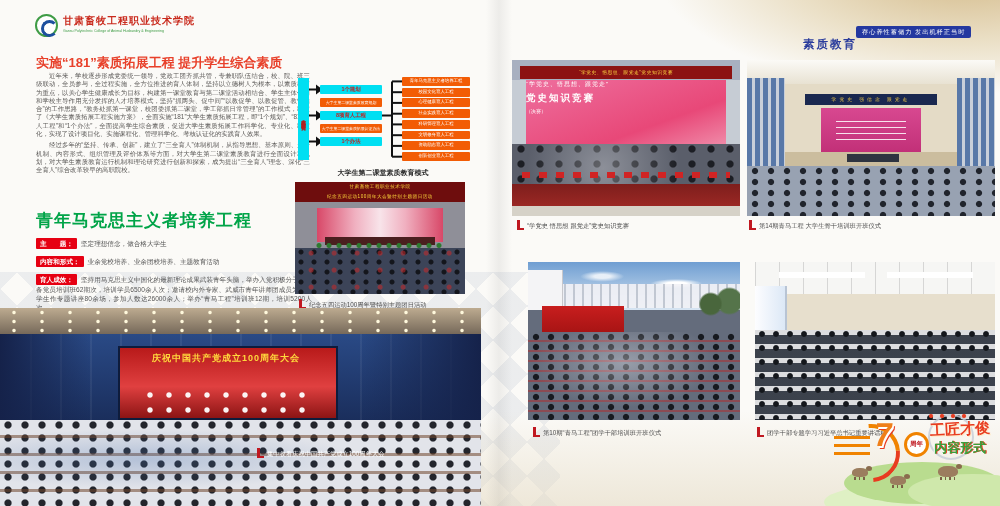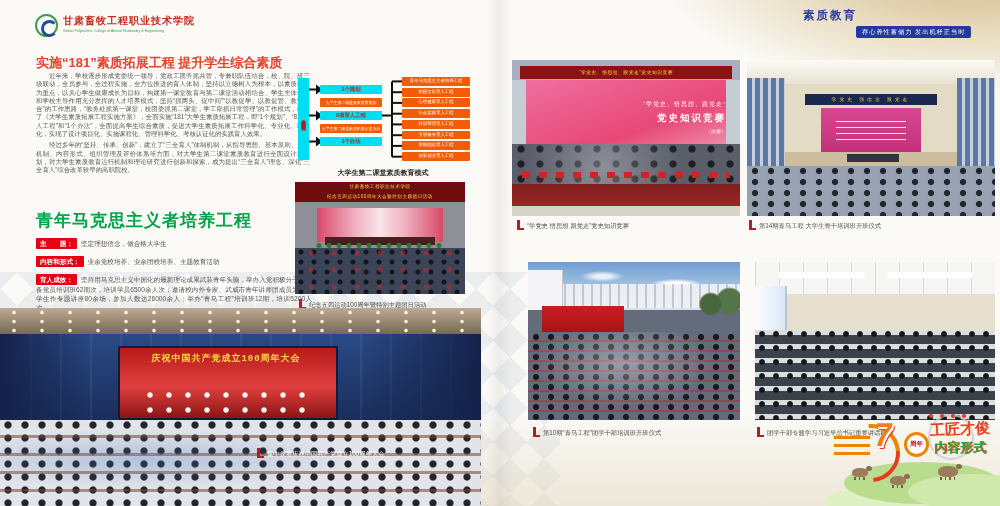--- a/index.html
+++ b/index.html
@@ -18,21 +18,21 @@
     background:linear-gradient(90deg,rgba(0,0,0,0),rgba(110,110,110,.10) 50%,rgba(0,0,0,0));}
   
   .logo{position:absolute;left:35px;top:14px;display:flex;align-items:flex-start;}
   .logo-circle{width:23px;height:23px;border-radius:50%;background:#fff;border:2px solid #3f9c46;
     position:relative;box-sizing:border-box;}
   .logo-circle::after{content:"";position:absolute;left:4px;top:4px;width:11px;height:11px;border-radius:50%;
     border:3px solid #1d4f9e;border-right-color:transparent;}
   .logo-text{margin-left:5px;}
   .logo-cn{font-family:"Liberation Serif",serif;font-weight:bold;font-size:10px;color:#c92a1d;letter-spacing:1px;}
   .logo-en{font-size:3.6px;color:#3f9c46;margin-top:1px;}
-  .tag-label{position:absolute;left:803px;top:8px;font-size:11.5px;font-weight:bold;color:#2a3c9c;letter-spacing:2px;}
+  .tag-label{position:absolute;left:803px;top:37px;font-size:11.5px;font-weight:bold;color:#2a3c9c;letter-spacing:2px;}
   .tag-pill{position:absolute;left:856px;top:26px;height:12px;line-height:12px;padding:0 6px;border-radius:2px;
     background:#2438a0;color:#fff;font-size:6.2px;letter-spacing:1px;white-space:nowrap;}
   
   .main-title{position:absolute;left:36px;top:54px;width:280px;font-size:13px;font-weight:bold;color:#e8402a;white-space:nowrap;}
   .paras{position:absolute;left:36px;top:72px;width:274px;font-size:6.4px;line-height:8.3px;color:#5c5a58;text-align:justify;}
   .paras p{margin:0 0 3px 0;text-indent:13px;}
   .section-title{position:absolute;left:36px;top:209px;font-size:17px;font-weight:bold;color:#00a448;letter-spacing:1px;}
   .info-rows{position:absolute;left:36px;top:238px;width:276px;font-size:6.6px;line-height:9px;color:#555;}
   .info-row{margin-bottom:7px;text-align:justify;}
   .chip{display:inline-block;background:#e60012;color:#fff;font-weight:bold;font-size:6.6px;
@@ -67,21 +67,21 @@
   .pp-wall{position:absolute;left:0;right:0;top:26px;height:86px;
     background-image:repeating-linear-gradient(90deg,rgba(255,255,255,.06) 0 2px,transparent 2px 30px),linear-gradient(#2a4a86,#1a2e5c);}
   .pp-sideL{position:absolute;left:0;top:26px;width:92px;height:90px;background:linear-gradient(90deg,#15224a,rgba(21,34,74,0));}
   .pp-sideR{position:absolute;right:0;top:26px;width:122px;height:90px;background:linear-gradient(-90deg,#15224a,rgba(21,34,74,0));}
   .pp-screen{position:absolute;left:118px;top:38px;width:216px;height:70px;border:2px solid #0e1c3c;
     background:linear-gradient(#b81a1a,#e04040 55%,#8c1414);}
   .pp-dancers{position:absolute;left:10%;right:10%;bottom:5px;height:26px;
     background-image:radial-gradient(circle at 8px 8px,rgba(255,255,255,.95) 0 2.2px,transparent 3.2px);
     background-size:19px 15px;}
   .pp-title{position:absolute;left:118px;width:216px;top:44px;text-align:center;color:#ffd83c;
-    font-size:9px;font-weight:bold;letter-spacing:1px;font-family:Liberation Mono, monospace;}
+    font-size:9px;font-weight:bold;letter-spacing:1px;}
   .pp-crowd{position:absolute;left:0;right:0;top:112px;bottom:0;background-color:#e2e4ea;
     background-image:
       radial-gradient(ellipse at 30% 45%,rgba(70,110,170,.30),transparent 45%),
       repeating-linear-gradient(180deg,transparent 0 15px,rgba(112,70,44,.55) 15px 18px),
       radial-gradient(circle at 8px 5px,#23252c 0 3px,rgba(35,37,44,0) 4.2px);
     background-size:100% 100%,100% 100%,17px 13px;}
   
   .photo-wusi{left:295px;top:182px;width:170px;height:112px;background:#8f8f98;}
   .wf-banner{position:absolute;left:0;right:0;top:0;height:20px;background:#6e0d0d;color:#ffd83c;
     text-align:center;font-size:4.6px;line-height:9.5px;letter-spacing:.5px;}
@@ -93,22 +93,22 @@
   .wf-crowd{position:absolute;left:0;right:0;top:66px;bottom:0;background-color:#3c4458;
     background-image:
       radial-gradient(circle at 70% 30%,rgba(200,40,40,.55) 0 2px,transparent 3px),
       radial-gradient(circle at 6px 4px,#14161c 0 2px,transparent 3px);
     background-size:23px 17px,13px 10px;}
   
   .photo-quiz{left:512px;top:60px;width:228px;height:156px;background:#c6ccd4;}
   .qa-wall{position:absolute;left:0;right:0;top:0;height:20px;background:#a8b0c0;}
   .qa-banner{position:absolute;left:8px;right:8px;top:6px;height:13px;background:#8c1212;color:#ffd840;
     font-size:4.8px;line-height:13px;text-align:center;white-space:nowrap;letter-spacing:.5px;}
-  .qa-board{position:absolute;left:14px;right:14px;top:20px;height:80px;color:#fff;text-align:right;
-    background:linear-gradient(160deg,#ee6f9e,#e84878 60%,#f2a0b8);padding-top:20px;box-sizing:border-box;}
+  .qa-board{position:absolute;left:14px;right:14px;top:20px;height:80px;color:#fff;text-align:left;
+    background:linear-gradient(160deg,#ee6f9e,#e84878 60%,#f2a0b8);padding-top:0;box-sizing:border-box;}
   .qa-line1{font-size:6px;letter-spacing:1px;}
   .qa-line2{font-size:9.5px;font-weight:bold;letter-spacing:2px;margin-top:3px;}
   .qa-line3{font-size:5px;margin-top:3px;}
   .qa-people{position:absolute;left:0;right:0;top:84px;height:40px;background-color:#5a5e6a;
     background-image:
       radial-gradient(circle at 40% 60%,rgba(235,236,240,.35),transparent 55%),
       radial-gradient(circle at 9px 5px,#1c1e24 0 3px,transparent 4.2px);
     background-size:100% 100%,19px 15px;}
   .qa-certs{position:absolute;left:10px;right:10px;top:112px;height:6px;
     background:repeating-linear-gradient(90deg,#d02424 0 8px,rgba(0,0,0,0) 8px 17px);}

